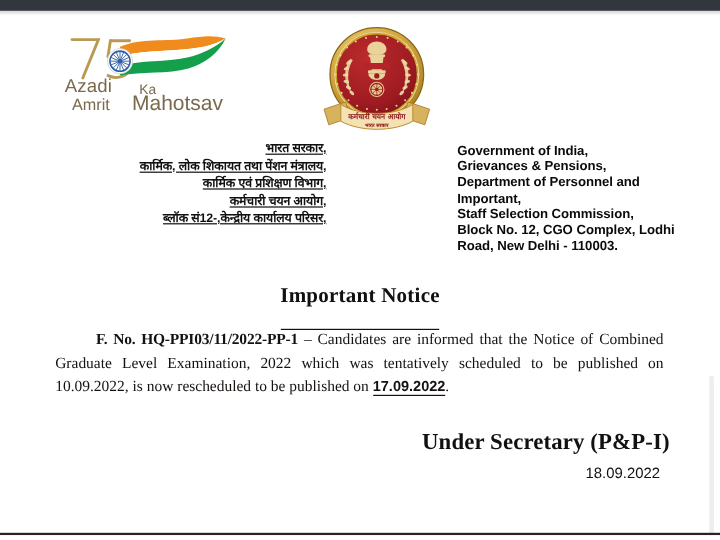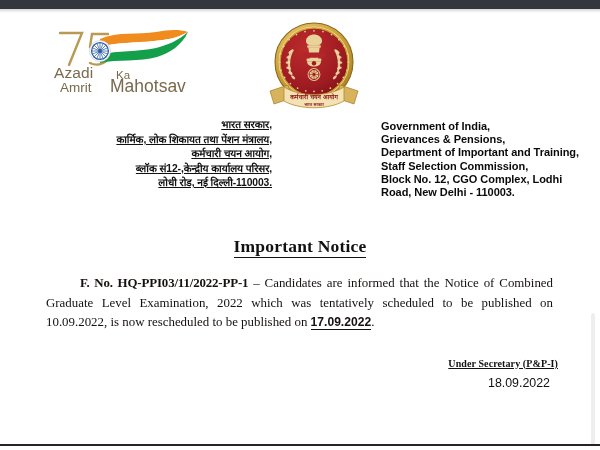--- a/index.html
+++ b/index.html
@@ -171,21 +171,21 @@
     text-align: center;
     font-family: "Liberation Serif", serif;
     font-weight: bold;
     font-size: 17.5px;
     color: #111111;
     margin-top: 18px;
     letter-spacing: .2px;
   }
   .notice-title span {
     border-bottom: 1.4px solid #111111;
-    padding-bottom: 1px;
+    padding-bottom: 18px;
   }
 
   
   .notice-body {
     margin: 17px 47px 0 46px;
     text-align: justify;
     font-family: "Liberation Serif", serif;
     font-size: 12.9px;
     line-height: 19.5px;
     color: #15110f;
@@ -202,23 +202,22 @@
   
   .sign-block {
     margin-top: 25px;
     margin-right: 42px;
     text-align: right;
     color: #111111;
   }
   .sign-title {
     font-family: "Liberation Serif", serif;
     font-weight: bold;
-    font-size: 10px;
+    font-size: 19px;
     letter-spacing: .1px;
-    text-decoration: underline;
   }
   .sign-date {
     margin-top: 7px;
     margin-right: 8px;
     font-family: "Liberation Sans", sans-serif;
     font-size: 12.4px;
   }
 </style>
 </head>
 <body>
@@ -370,28 +369,28 @@
           <text x="52" y="80.4" text-anchor="middle" font-family="DejaVu Sans, sans-serif" font-size="6.1" font-weight="bold" fill="#8e1418">कर्मचारी चयन आयोग</text>
           <text x="52" y="86.6" text-anchor="middle" font-family="DejaVu Sans, sans-serif" font-size="4.1" font-weight="bold" fill="#8e1418">भारत सरकार</text>
         </svg>
       </div>
     </div>
 
     <div class="address-row">
       <div class="addr-hindi">
         <div>भारत सरकार,</div>
         <div>कार्मिक, लोक शिकायत तथा पेंशन मंत्रालय,</div>
+        <div>कार्मिक एवं प्रशिक्षण विभाग,</div>
         <div>कर्मचारी चयन आयोग,</div>
         <div>ब्लॉक सं12-,केन्द्रीय कार्यालय परिसर,</div>
-        <div>लोधी रोड, नई दिल्ली-110003.</div>
       </div>
       <div class="addr-english">
         <div>Government of India,</div>
         <div>Grievances &amp; Pensions,</div>
-        <div>Department of Important and Training,</div>
+        <div>Department of Personnel and Important,</div>
         <div>Staff Selection Commission,</div>
         <div>Block No. 12, CGO Complex, Lodhi</div>
         <div>Road, New Delhi - 110003.</div>
       </div>
     </div>
 
     <div class="notice-title">
       <span>Important Notice</span>
     </div>
 

